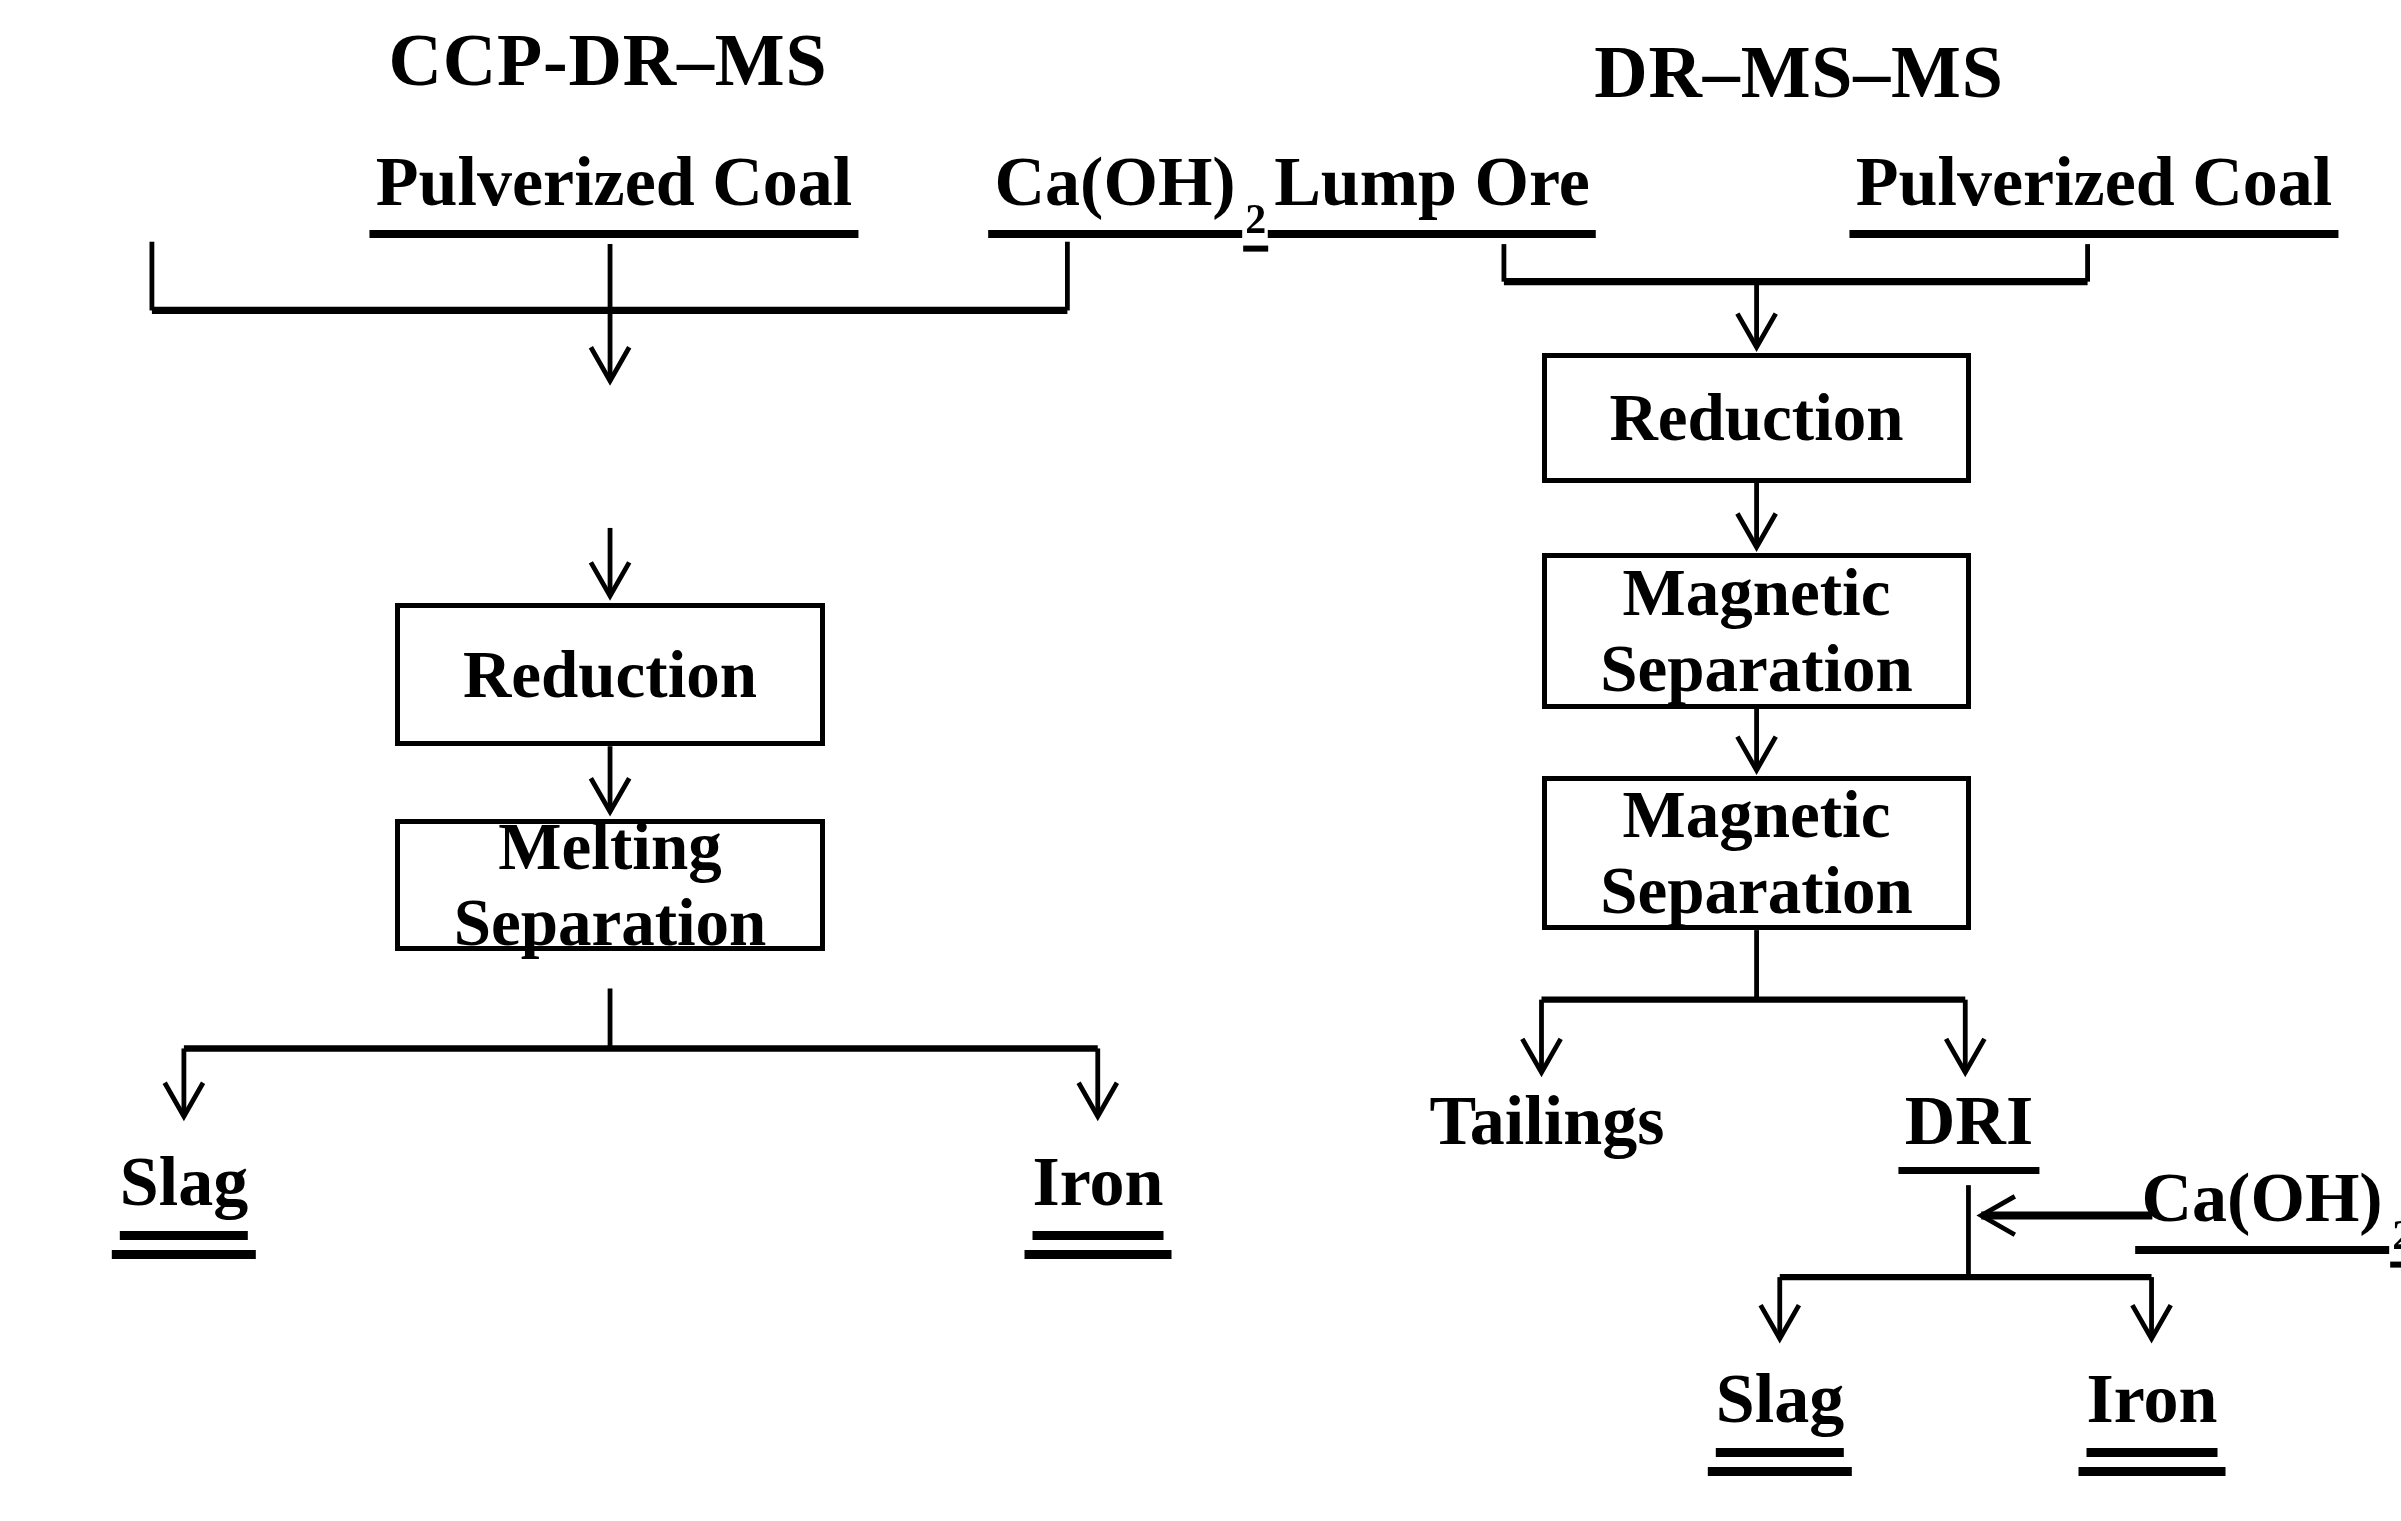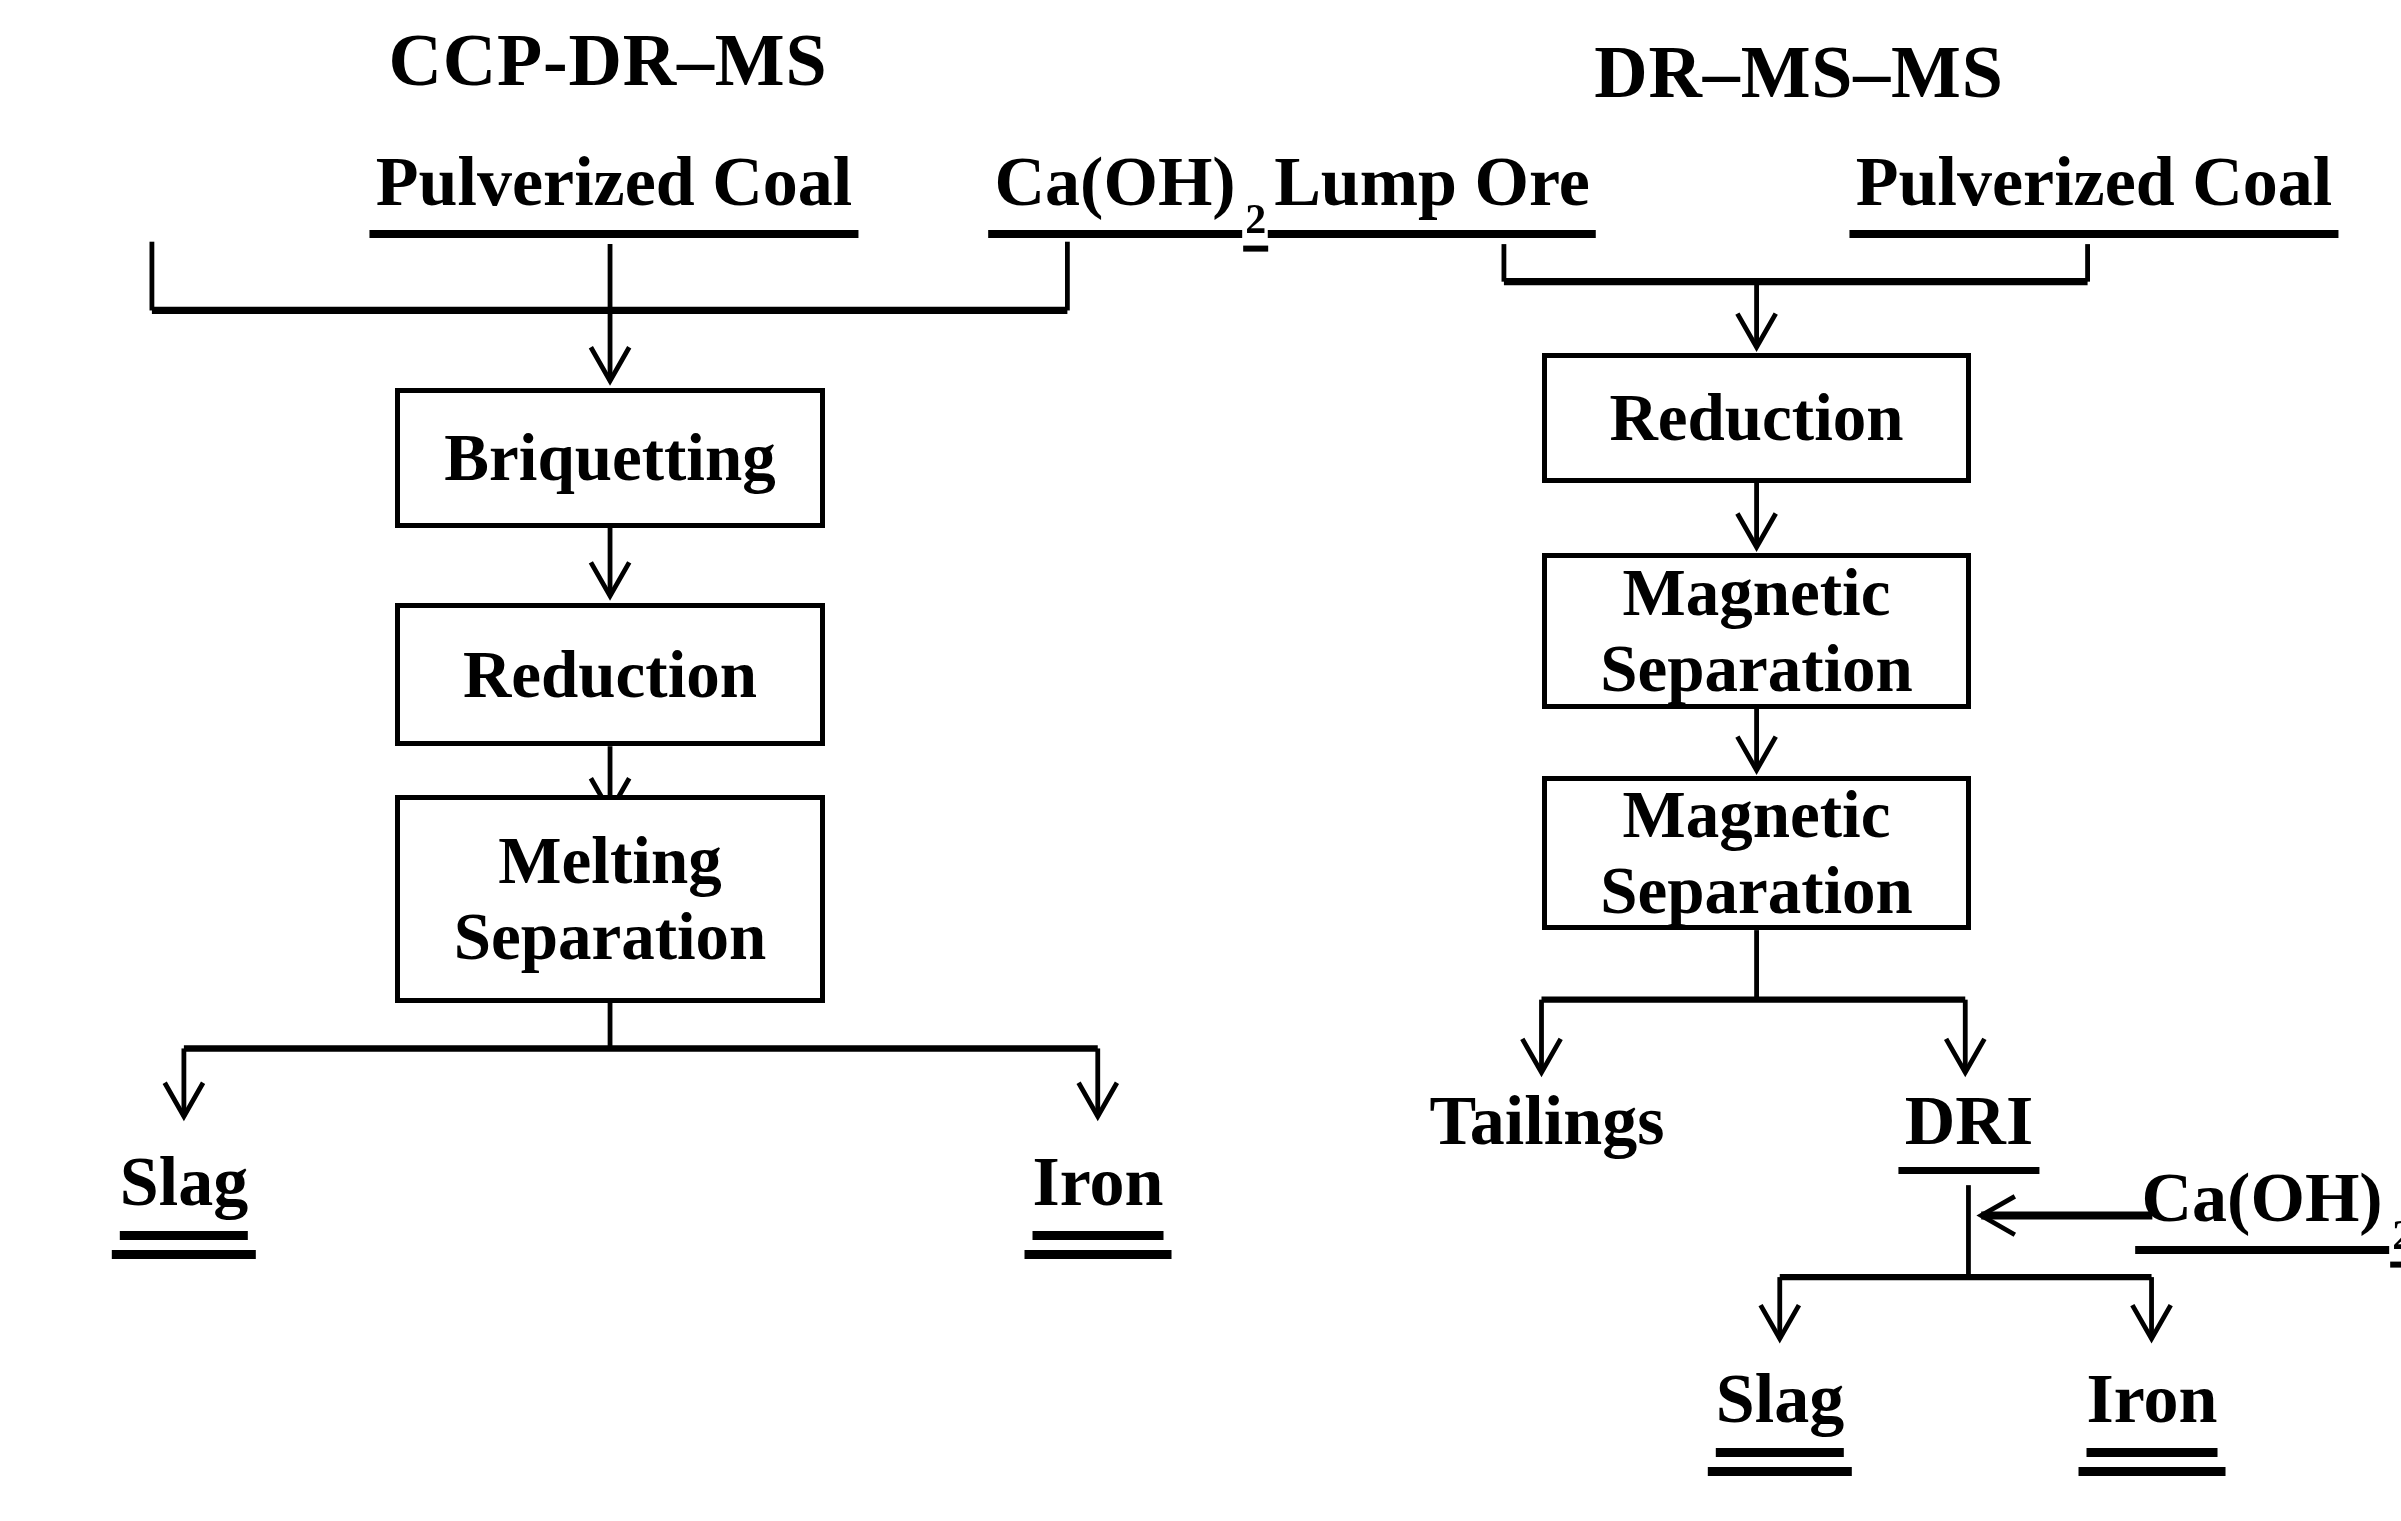--- a/index.html
+++ b/index.html
@@ -131,27 +131,24 @@
 
   <div class="txt chart-title" style="left:608px; top:17.6px;">CCP-DR–MS</div>
 
   <div class="txt io-label" style="left:614px; top:142px;">
     <span class="u1">Pulverized Coal</span>
   </div>
   <div class="txt io-label" style="left:1128px; top:142px;">
     <span class="u1">Ca(OH)</span><sub class="sub">2</sub>
   </div>
 
-  <div class="proc-box" style="left:395px; top:388px; width:430px; height:140px;">
-    <span>Briquetting</span>
-  </div>
   <div class="proc-box" style="left:395px; top:603px; width:430px; height:143px;">
     <span>Reduction</span>
   </div>
-  <div class="proc-box" style="left:395px; top:795px; width:430px; height:208px;">
+  <div class="proc-box" style="left:395px; top:819px; width:430px; height:132px;">
     <span class="wrap2">Melting Separation</span>
   </div>
 
   <div class="txt io-label" style="left:184px; top:1142px;">
     <span class="uu">Slag</span>
   </div>
   <div class="txt io-label" style="left:1098px; top:1142px;">
     <span class="uu">Iron</span>
   </div>
 

